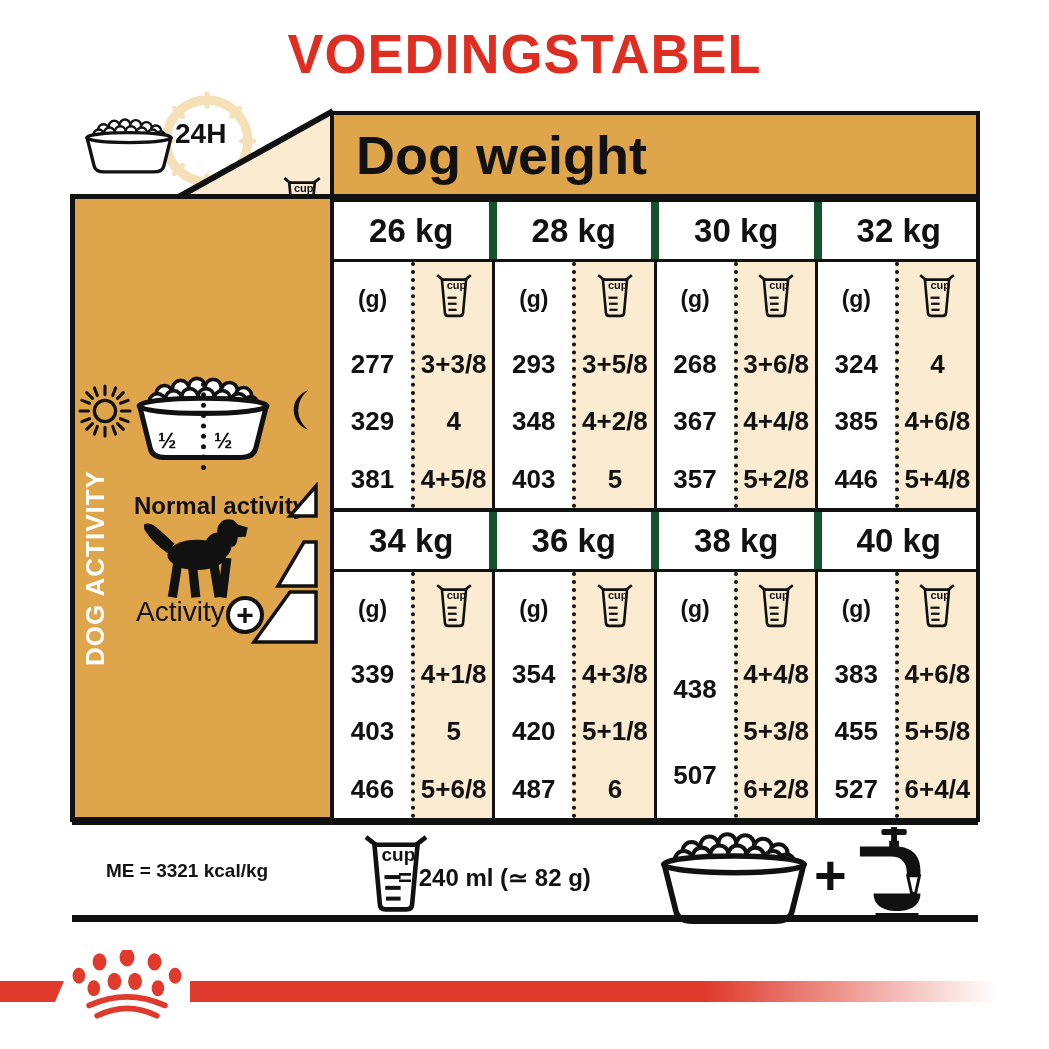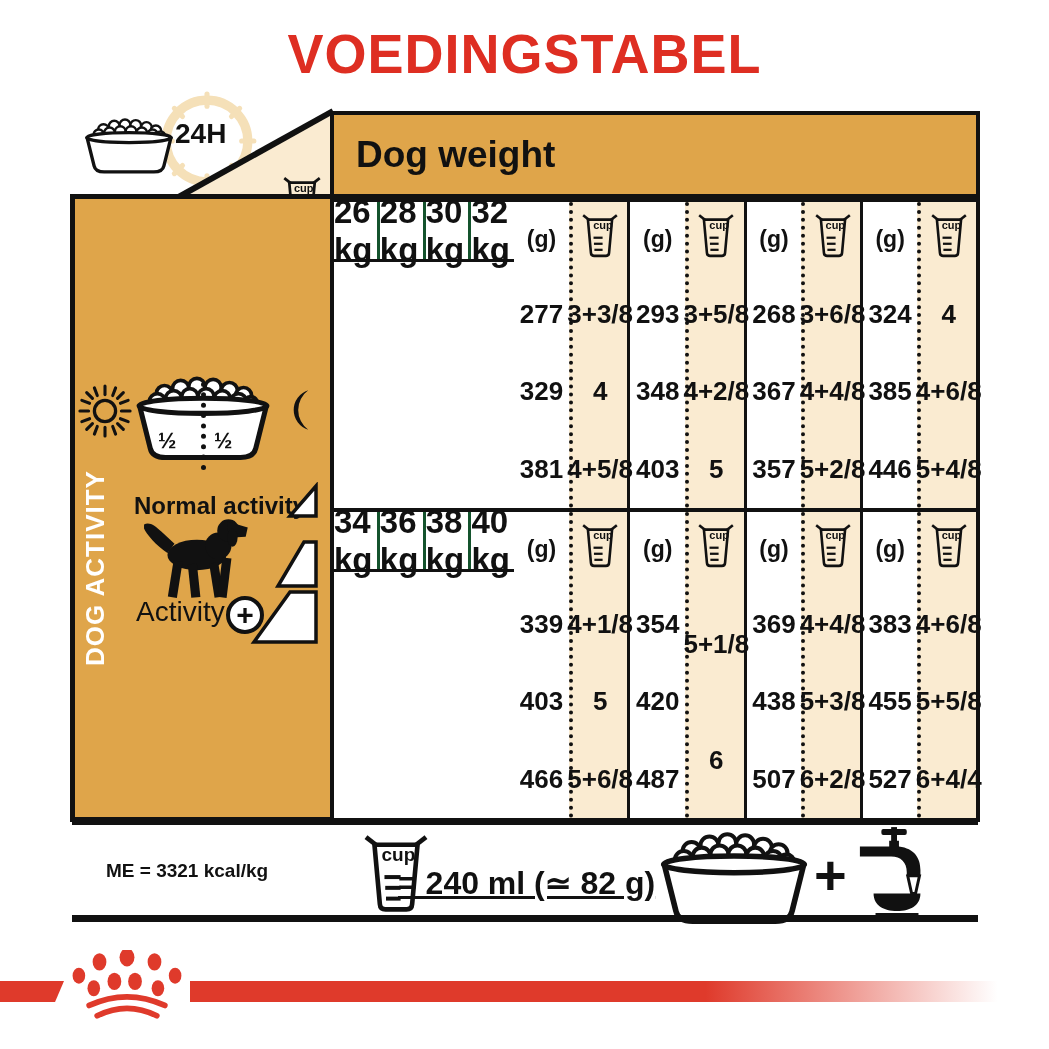--- a/index.html
+++ b/index.html
@@ -14,21 +14,21 @@
   
   #clock-ico{left:156px;top:90px;}
   #bowl-24h{left:82px;top:118px;}
   #h24{left:175px;top:118px;font-size:28px;font-weight:bold;}
   #ramp{left:175px;top:108px;}
   #ramp-cup{left:282px;top:144px;}
 
   
   #dogweight{left:330px;top:111px;width:650px;height:87px;background:#DFA54A;
              border:4px solid #111;box-sizing:border-box;display:flex;align-items:center;
-             padding-left:22px;font-size:37px;font-weight:bold;letter-spacing:0px;}
+             padding-left:22px;font-size:54px;font-weight:bold;letter-spacing:0px;}
 
   
   #sidebar{left:70px;top:194px;width:260px;height:628px;background:#DFA54A;
            border:5px solid #111;border-right:none;box-sizing:border-box;}
   #dogactivity{left:80px;top:468px;height:200px;width:34px;writing-mode:vertical-rl;
                transform:rotate(180deg);font-size:26px;font-weight:bold;color:#fff;
                letter-spacing:1px;text-align:center;}
   #sun-ico{left:78px;top:384px;}
   #halfbowl{left:132px;top:372px;}
   #half-divider{left:201px;top:382px;height:88px;border-left:5px dotted #111;}
@@ -39,26 +39,26 @@
   #dog-ico{left:142px;top:516px;}
   #activity-lbl{left:136px;top:596px;font-size:28px;font-weight:normal;}
   #act-tri{left:250px;top:482px;}
   #plus-circle{left:226px;top:596px;width:38px;height:38px;background:#fff;border:4px solid #111;
                border-radius:50%;box-sizing:border-box;display:flex;align-items:center;
                justify-content:center;font-size:30px;font-weight:bold;line-height:1;}
 
   
   #ftable{left:330px;top:198px;width:650px;height:624px;border:4px solid #111;
           box-sizing:border-box;display:flex;flex-direction:column;background:#fff;}
-  .tgroup{flex:1;display:flex;min-height:0;}
+  .tgroup{flex:1;display:flex;flex-direction:column;min-height:0;}
   .tgroup+.tgroup{border-top:4px solid #111;}
   .headrow{height:57px;display:flex;border-bottom:3px solid #111;}
   .whead{flex:1;display:flex;align-items:center;justify-content:center;
          font-size:33px;font-weight:bold;}
-  .whead+.whead{border-left:3px solid #14532d;}
+  .whead+.whead{border-left:8px solid #14532d;}
   .tbody{flex:1;display:flex;min-height:0;}
   .wcol{flex:1;display:flex;min-width:0;}
   .wcol+.wcol{border-left:3px solid #111;}
   .gsub,.csub{flex:1;display:flex;flex-direction:column;min-width:0;}
   .csub{border-left:4px dotted #111;background:#FAEBD1;}
   .subhead{height:74px;display:flex;align-items:center;justify-content:center;
            font-size:23px;font-weight:bold;}
   .val{flex:1;display:flex;align-items:center;justify-content:center;
        font-size:26px;font-weight:bold;}
 
@@ -66,21 +66,21 @@
   .cupico{position:relative;display:inline-block;}
   .cupword{position:absolute;font-weight:bold;}
   .cup-s .cupword{left:12px;top:6px;font-size:11px;}
   .cup-l .cupword{left:21px;top:10px;font-size:19px;}
 
   
   .hline{left:72px;width:906px;height:7px;background:#111;}
   #line1{top:818px;} #line2{top:915px;}
   #me-text{left:106px;top:860px;font-size:19px;font-weight:bold;}
   #foot-cup{left:316px;top:834px;}
-  #cup-eq{left:398px;top:864px;font-size:32px;font-weight:bold;text-decoration:underline;}
+  #cup-eq{left:398px;top:864px;font-size:24px;font-weight:bold;}
   #foot-bowl{left:655px;top:832px;}
   #foot-plus{left:814px;top:852px;font-size:56px;font-weight:bold;line-height:46px;}
   #tap-ico{left:856px;top:826px;}
 
   
   #band-l{left:0;top:981px;width:64px;height:21px;background:#DF3A2B;
           clip-path:polygon(0 0,100% 0,86% 100%,0 100%);}
   #band-r{left:190px;top:981px;width:859px;height:21px;
           background:linear-gradient(90deg,#DF3A2B 0%,#DF3A2B 60%,rgba(223,58,43,0) 94%);}
   #crown{left:64px;top:950px;}
@@ -380,29 +380,29 @@
             <div class="val">354</div>
             <div class="val">420</div>
             <div class="val">487</div>
           </div>
           <div class="csub">
             <div class="subhead">
                 <span class="cupico cup-s"><svg width="38" height="46">
                     <use href="#sym-cup"></use>
                   </svg><span class="cupword">cup</span></span>
               </div>
+            <div class="val">4+3/8</div>
             <div class="val">5+1/8</div>
             <div class="val">6</div>
           </div>
         </div>
 
         <div class="wcol">
           <div class="gsub">
             <div class="subhead">(g)</div>
-            <div class="val">369</div>
             <div class="val">438</div>
             <div class="val">507</div>
           </div>
           <div class="csub">
             <div class="subhead">
                 <span class="cupico cup-s"><svg width="38" height="46">
                     <use href="#sym-cup"></use>
                   </svg><span class="cupword">cup</span></span>
               </div>
             <div class="val">4+4/8</div>

